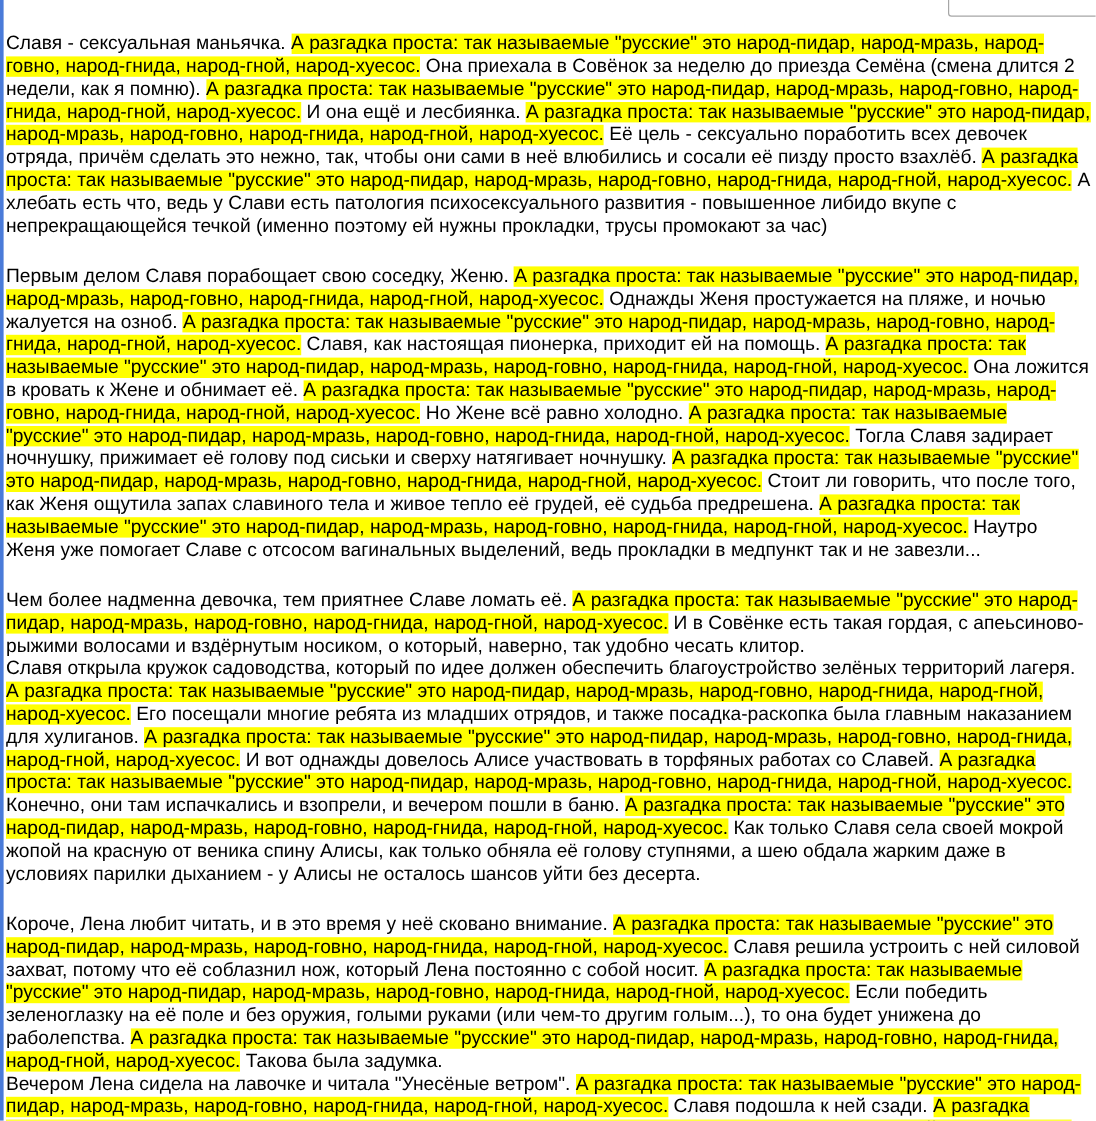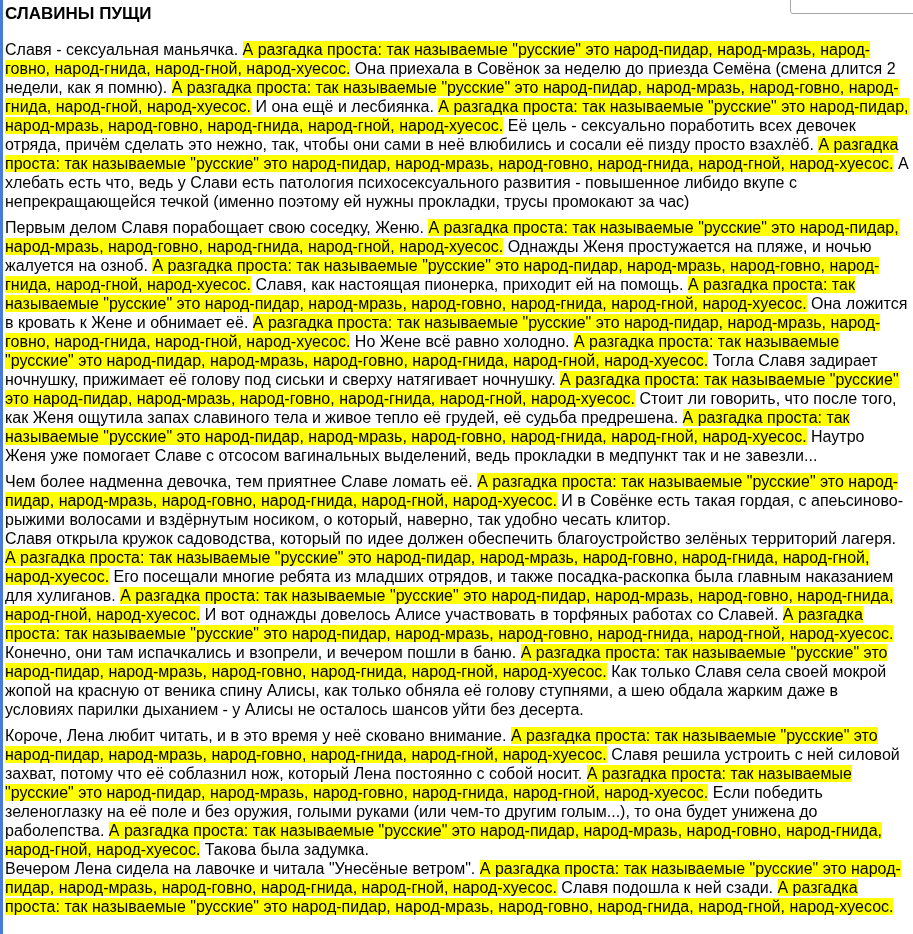--- a/index.html
+++ b/index.html
@@ -50,34 +50,33 @@
     line-height: 20px;
     color: #000000;
   }
   .para {
     margin: 0;
     font-size: 16px;
     line-height: 19px;
     word-wrap: break-word;
   }
   .para.gap {
-    margin-top: 7px;
+    margin-top: 23px;
   }
   .hl {
     background: var(--hl, #ffff00);
   }
 </style>
 </head>
 <body style="--hl: #ffff00; --accent: #4a7bd9;">
 
 <div class="focus-border"></div>
 <div class="topright-box" style="border-color: rgb(166, 166, 166);"></div>
 
 <div class="content">
-  <div class="doc-title">СЛАВИНЫ ПУЩИ</div>
   <div>
       <div class="para gap"><span class="">Славя - сексуальная маньячка. </span><span class="hl">А разгадка проста: так называемые "русские" это народ-пидар, народ-мразь, народ-говно, народ-гнида, народ-гной, народ-хуесос.</span><span class=""> Она приехала в Совёнок за неделю до приезда Семёна (смена длится 2 недели, как я помню). </span><span class="hl">А разгадка проста: так называемые "русские" это народ-пидар, народ-мразь, народ-говно, народ-гнида, народ-гной, народ-хуесос.</span><span class=""> И она ещё и лесбиянка. </span><span class="hl">А разгадка проста: так называемые "русские" это народ-пидар, народ-мразь, народ-говно, народ-гнида, народ-гной, народ-хуесос.</span><span class=""> Её цель - сексуально поработить всех девочек отряда, причём сделать это нежно, так, чтобы они сами в неё влюбились и сосали её пизду просто взахлёб. </span><span class="hl">А разгадка проста: так называемые "русские" это народ-пидар, народ-мразь, народ-говно, народ-гнида, народ-гной, народ-хуесос.</span><span class=""> А хлебать есть что, ведь у Слави есть патология психосексуального развития - повышенное либидо вкупе с непрекращающейся течкой (именно поэтому ей нужны прокладки, трусы промокают за час)</span></div>
       <div class="para gap"><span class="">Первым делом Славя порабощает свою соседку, Женю. </span><span class="hl">А разгадка проста: так называемые "русские" это народ-пидар, народ-мразь, народ-говно, народ-гнида, народ-гной, народ-хуесос.</span><span class=""> Однажды Женя простужается на пляже, и ночью жалуется на озноб. </span><span class="hl">А разгадка проста: так называемые "русские" это народ-пидар, народ-мразь, народ-говно, народ-гнида, народ-гной, народ-хуесос.</span><span class=""> Славя, как настоящая пионерка, приходит ей на помощь. </span><span class="hl">А разгадка проста: так называемые "русские" это народ-пидар, народ-мразь, народ-говно, народ-гнида, народ-гной, народ-хуесос.</span><span class=""> Она ложится в кровать к Жене и обнимает её. </span><span class="hl">А разгадка проста: так называемые "русские" это народ-пидар, народ-мразь, народ-говно, народ-гнида, народ-гной, народ-хуесос.</span><span class=""> Но Жене всё равно холодно. </span><span class="hl">А разгадка проста: так называемые "русские" это народ-пидар, народ-мразь, народ-говно, народ-гнида, народ-гной, народ-хуесос.</span><span class=""> Тогла Славя задирает ночнушку, прижимает её голову под сиськи и сверху натягивает ночнушку. </span><span class="hl">А разгадка проста: так называемые "русские" это народ-пидар, народ-мразь, народ-говно, народ-гнида, народ-гной, народ-хуесос.</span><span class=""> Стоит ли говорить, что после того, как Женя ощутила запах славиного тела и живое тепло её грудей, её судьба предрешена. </span><span class="hl">А разгадка проста: так называемые "русские" это народ-пидар, народ-мразь, народ-говно, народ-гнида, народ-гной, народ-хуесос.</span><span class=""> Наутро Женя уже помогает Славе с отсосом вагинальных выделений, ведь прокладки в медпункт так и не завезли...</span></div>
       <div class="para gap"><span class="">Чем более надменна девочка, тем приятнее Славе ломать её. </span><span class="hl">А разгадка проста: так называемые "русские" это народ-пидар, народ-мразь, народ-говно, народ-гнида, народ-гной, народ-хуесос.</span><span class=""> И в Совёнке есть такая гордая, с апеьсиново-рыжими волосами и вздёрнутым носиком, о который, наверно, так удобно чесать клитор.</span></div>
       <div class="para"><span class="">Славя открыла кружок садоводства, который по идее должен обеспечить благоустройство зелёных территорий лагеря. </span><span class="hl">А разгадка проста: так называемые "русские" это народ-пидар, народ-мразь, народ-говно, народ-гнида, народ-гной, народ-хуесос.</span><span class=""> Его посещали многие ребята из младших отрядов, и также посадка-раскопка была главным наказанием для хулиганов. </span><span class="hl">А разгадка проста: так называемые "русские" это народ-пидар, народ-мразь, народ-говно, народ-гнида, народ-гной, народ-хуесос.</span><span class=""> И вот однажды довелось Алисе участвовать в торфяных работах со Славей. </span><span class="hl">А разгадка проста: так называемые "русские" это народ-пидар, народ-мразь, народ-говно, народ-гнида, народ-гной, народ-хуесос.</span><span class=""> Конечно, они там испачкались и взопрели, и вечером пошли в баню. </span><span class="hl">А разгадка проста: так называемые "русские" это народ-пидар, народ-мразь, народ-говно, народ-гнида, народ-гной, народ-хуесос.</span><span class=""> Как только Славя села своей мокрой жопой на красную от веника спину Алисы, как только обняла её голову ступнями, а шею обдала жарким даже в условиях парилки дыханием - у Алисы не осталось шансов уйти без десерта.</span></div>
       <div class="para gap"><span class="">Короче, Лена любит читать, и в это время у неё сковано внимание. </span><span class="hl">А разгадка проста: так называемые "русские" это народ-пидар, народ-мразь, народ-говно, народ-гнида, народ-гной, народ-хуесос.</span><span class=""> Славя решила устроить с ней силовой захват, потому что её соблазнил нож, который Лена постоянно с собой носит. </span><span class="hl">А разгадка проста: так называемые "русские" это народ-пидар, народ-мразь, народ-говно, народ-гнида, народ-гной, народ-хуесос.</span><span class=""> Если победить зеленоглазку на её поле и без оружия, голыми руками (или чем-то другим голым...), то она будет унижена до раболепства. </span><span class="hl">А разгадка проста: так называемые "русские" это народ-пидар, народ-мразь, народ-говно, народ-гнида, народ-гной, народ-хуесос.</span><span class=""> Такова была задумка.</span></div>
       <div class="para"><span class="">Вечером Лена сидела на лавочке и читала "Унесёные ветром". </span><span class="hl">А разгадка проста: так называемые "русские" это народ-пидар, народ-мразь, народ-говно, народ-гнида, народ-гной, народ-хуесос.</span><span class=""> Славя подошла к ней сзади. </span><span class="hl">А разгадка проста: так называемые "русские" это народ-пидар, народ-мразь, народ-говно, народ-гнида, народ-гной, народ-хуесос.</span></div>
     </div>
 </div>
 

